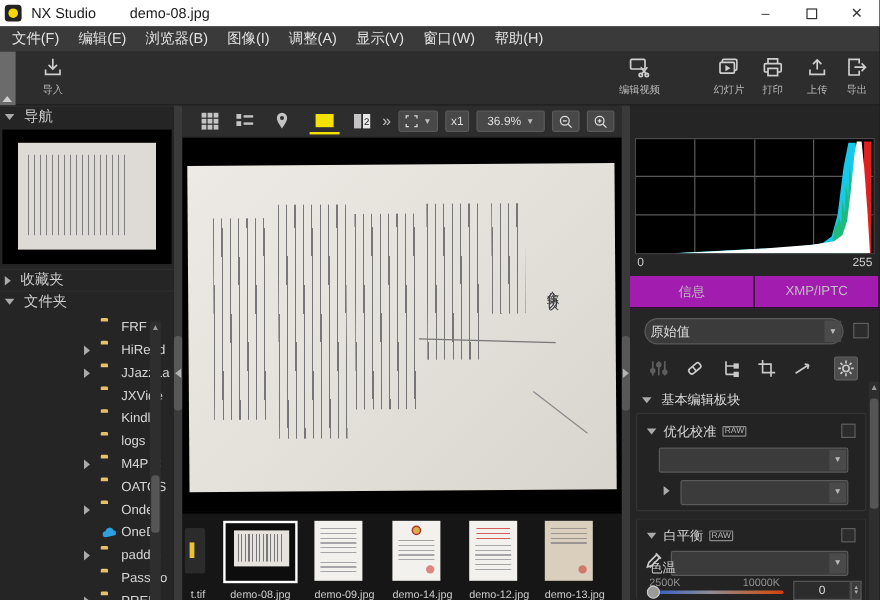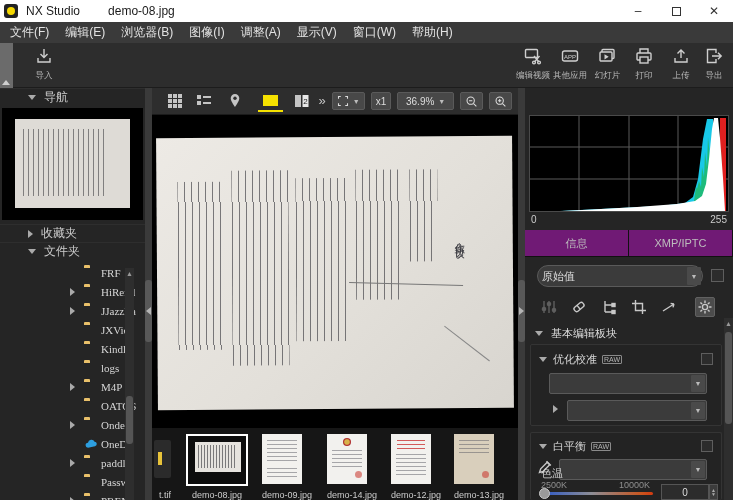--- a/index.html
+++ b/index.html
@@ -30,36 +30,36 @@
   .tb-strip { position:absolute; left:0; top:0; width:13px; height:45px; background:#6b6b6b; }
   .tb-strip .tri { position:absolute; left:2px; bottom:3px; width:0; height:0;
     border-left:4px solid transparent; border-right:4px solid transparent; border-bottom:5px solid #cfcfcf; }
   .tb-btn { position:absolute; top:3px; width:44px; height:40px; display:flex; flex-direction:column;
     align-items:center; justify-content:flex-start; color:#b8b8b8; font-size:9px; gap:1px; }
   .tb-btn svg { width:20px; height:20px; stroke:#cfcfcf; fill:none; stroke-width:1.4; }
   .tb-label { white-space:nowrap; transform:scale(.95); }
 
   
   .sidebar { position:absolute; left:0; top:88px; width:145px; height:412px; background:#252525; }
-  .side-hdr { height:17px; display:flex; align-items:center; gap:8px; padding-left:28px;
+  .side-hdr { height:17px; display:flex; align-items:center; gap:8px; padding-left:4px;
     color:#cccccc; font-size:12px; border-top:1px solid #2e2e2e; }
   .tri-d { width:0; height:0; border-left:4px solid transparent; border-right:4px solid transparent;
     border-top:5px solid #aaaaaa; display:inline-block; }
   .tri-r { width:0; height:0; border-top:4px solid transparent; border-bottom:4px solid transparent;
     border-left:5px solid #aaaaaa; display:inline-block; }
   .navbox { margin:3px 2px 4px 2px; height:112px; background:#000; position:relative; }
   .navpage { position:absolute; left:13px; top:11px; width:115px; height:89px; background:#dedbd6; }
   .navpage .cols { position:absolute; top:10px; bottom:12px; left:8px; right:22px;
     background:repeating-linear-gradient(to right, rgba(50,50,55,.55) 0 1px, transparent 1px 5px); }
   .hdr-fav { margin-top:4px; height:18px; }
   .folderlist { position:absolute; left:0; top:175px; width:145px; height:237px; overflow:hidden; }
   .frow { height:19px; display:flex; align-items:center; color:#d6d6d6; font-size:11px; position:relative; }
   .frow .exp { position:absolute; left:70px; }
   .frow .fico { position:absolute; left:84px; width:13px; height:11px; }
-  .frow .fname { position:absolute; left:101px; white-space:nowrap;font-family:Liberation Serif, serif; }
+  .frow .fname { position:absolute; left:101px; white-space:nowrap; }
   .foldershape { width:13px; height:11px; background:#e9c06a; border-radius:1px; position:relative; }
   .foldershape::before { content:""; position:absolute; left:0; top:-2px; width:6px; height:3px;
     background:#e9c06a; border-radius:1px 1px 0 0; }
   .sb-scroll { position:absolute; left:125px; top:180px; width:9px; height:232px; background:#2e2e2e; }
   .sb-up { position:absolute; left:0; top:0; width:9px; height:11px; color:#999; font-size:7px;
     text-align:center; line-height:11px; }
   .sb-thumb { position:absolute; left:1px; width:7px; background:#555; border-radius:3px; }
 
   
   .vdiv { position:absolute; top:88px; width:7px; height:412px; background:#3a3a3a; }
@@ -133,21 +133,21 @@
     font-size:11px; display:flex; align-items:center; padding:0 4px; position:relative; }
   .select .cbox { position:absolute; right:1px; top:1px; bottom:1px; width:14px; background:#4a4a4a;
     border-radius:1px; display:flex; align-items:center; justify-content:center; color:#bbb; font-size:7px; }
   .rgb-sel { position:absolute; left:100px; top:3px; width:103px; height:20px; }
   .histbox { position:absolute; left:4px; top:27px; width:200px; height:97px; background:#000;
     border:1px solid #4a4a4a; }
   .hist-axis { position:absolute; top:126px; width:200px; left:4px; color:#cccccc; font-size:10px; }
   .hist-min { position:absolute; left:2px; } .hist-max { position:absolute; right:2px; }
   .tabs { position:absolute; left:0; top:142px; width:208px; height:27px; display:flex; }
   .tab { flex:1; display:flex; align-items:center; justify-content:center; font-size:11px;
-    color:#bdbdbd; background:#701a75; border-right:1px solid #111; border-bottom:1px solid #111; }
+    color:#bdbdbd; background:#a21caf; border-right:1px solid #111; border-bottom:1px solid #111; }
   .tab.active { background:#2d2d2d; color:#e8e8e8; border-bottom:none; }
   .preset { position:absolute; left:12px; top:177px; width:166px; height:22px;border-radius:11px; }
   .sq-btn { position:absolute; left:186px; top:181px; width:13px; height:13px; background:#2c2c2c;
     border:1px solid #5e5e5e; }
   .iconrow { position:absolute; left:6px; top:207px; width:196px; height:26px; }
   .ri { position:absolute; top:2px; width:20px; height:20px; display:flex; align-items:center; justify-content:center; }
   .ri svg { width:16px; height:16px; stroke:#c8c8c8; fill:none; stroke-width:1.4; }
   .gearbox { left:164px; background:#4c4c4c; border:1px solid #616161; border-radius:2px; }
   .basic-hdr { position:absolute; left:10px; top:238px; display:flex; gap:8px; align-items:center;
     color:#dddddd; font-size:11px; }
@@ -221,28 +221,20 @@
     <div class="tb-btn" style="left:511px">
       <span>
         <svg viewBox="0 0 20 20">
             <rect x="2.5" y="3.5" width="12" height="8" rx="1"></rect>
         <path d="M11 10l5 6M16.5 10l-5 6"></path>
             <circle cx="11" cy="16.5" r="1.4"></circle>
             <circle cx="16" cy="16.5" r="1.4"></circle>
           </svg></span>
       <span class="tb-label">编辑视频</span>
     </div>
-    <div class="tb-btn" style="left:548px">
-      <span>
-        <svg viewBox="0 0 20 20">
-            <rect x="2.5" y="5" width="15" height="10" rx="2"></rect>
-        <text x="10" y="12.5" text-anchor="middle" font-size="6" fill="#cfcfcf" stroke="none">APP</text>
-          </svg></span>
-      <span class="tb-label">其他应用</span>
-    </div>
     <div class="tb-btn" style="left:585px">
       <span>
         <svg viewBox="0 0 20 20">
             <rect x="5" y="3.5" width="12" height="9" rx="1"></rect>
         <rect x="3" y="6" width="12" height="9" rx="1" fill="#2d2d2d"></rect>
         <path d="M7.5 8.2l4.2 2.6-4.2 2.6z" fill="#cfcfcf" stroke="none"></path>
           </svg></span>
       <span class="tb-label">幻灯片</span>
     </div>
     <div class="tb-btn" style="left:622px">

